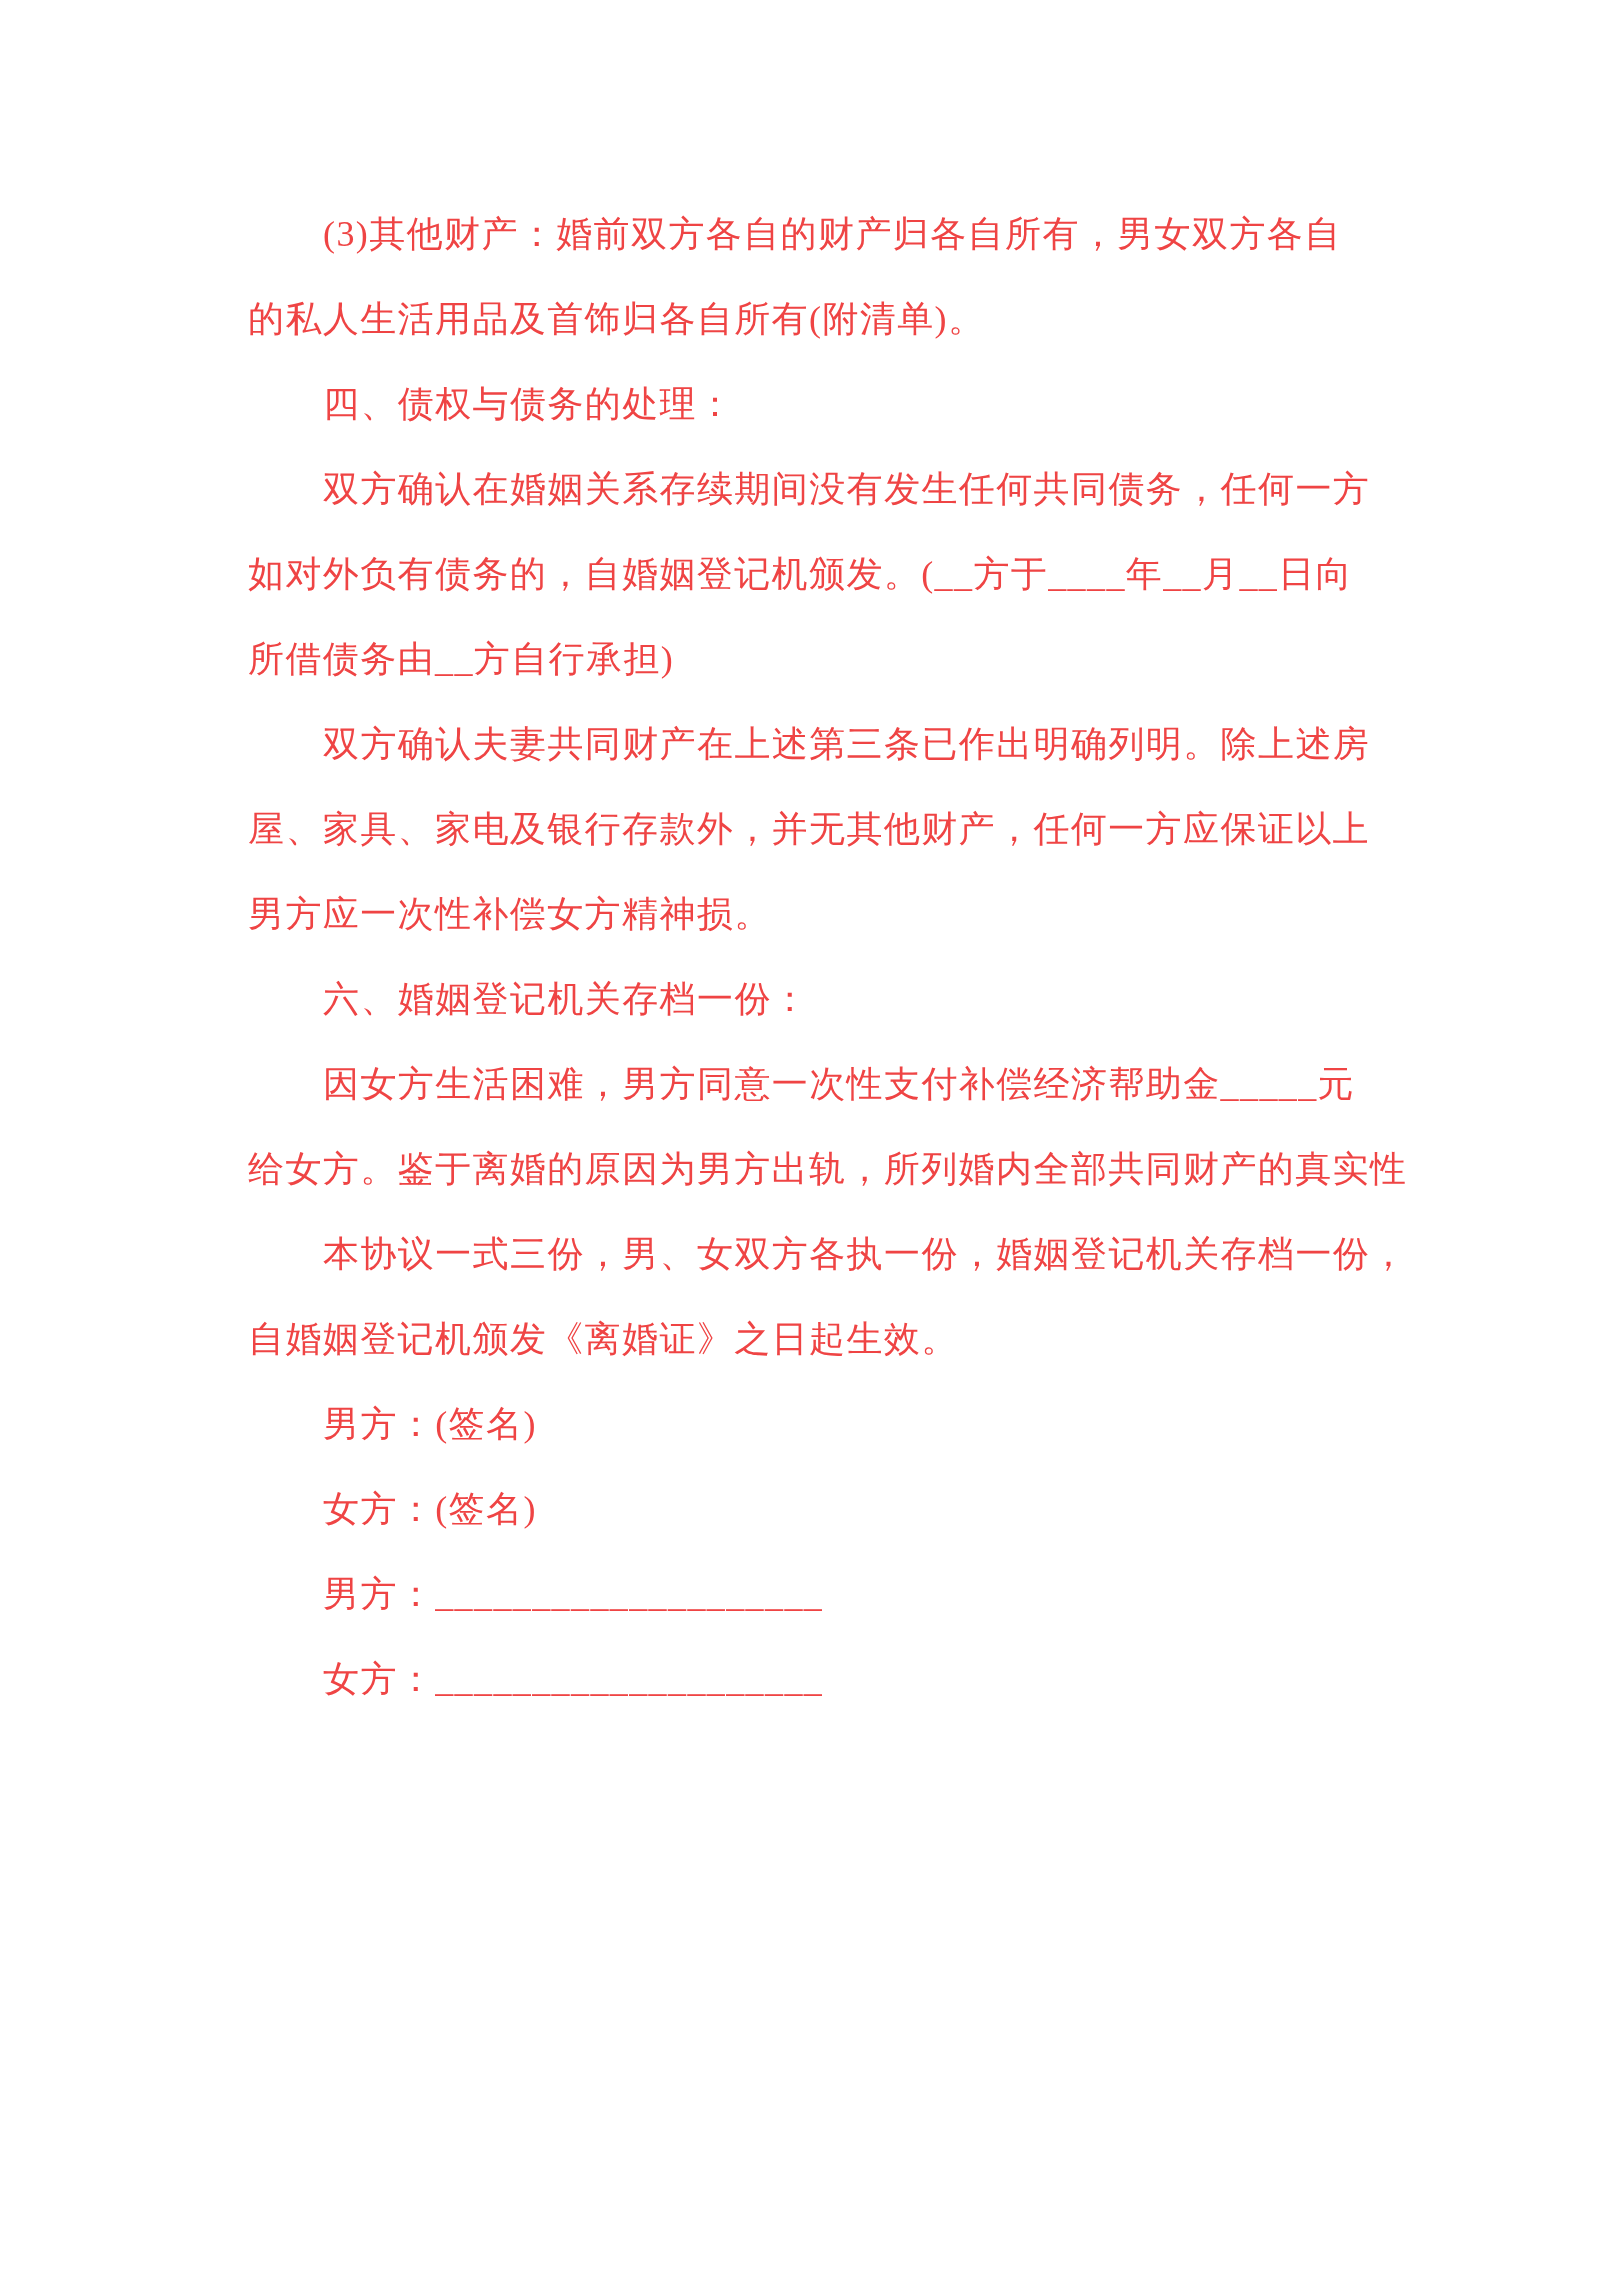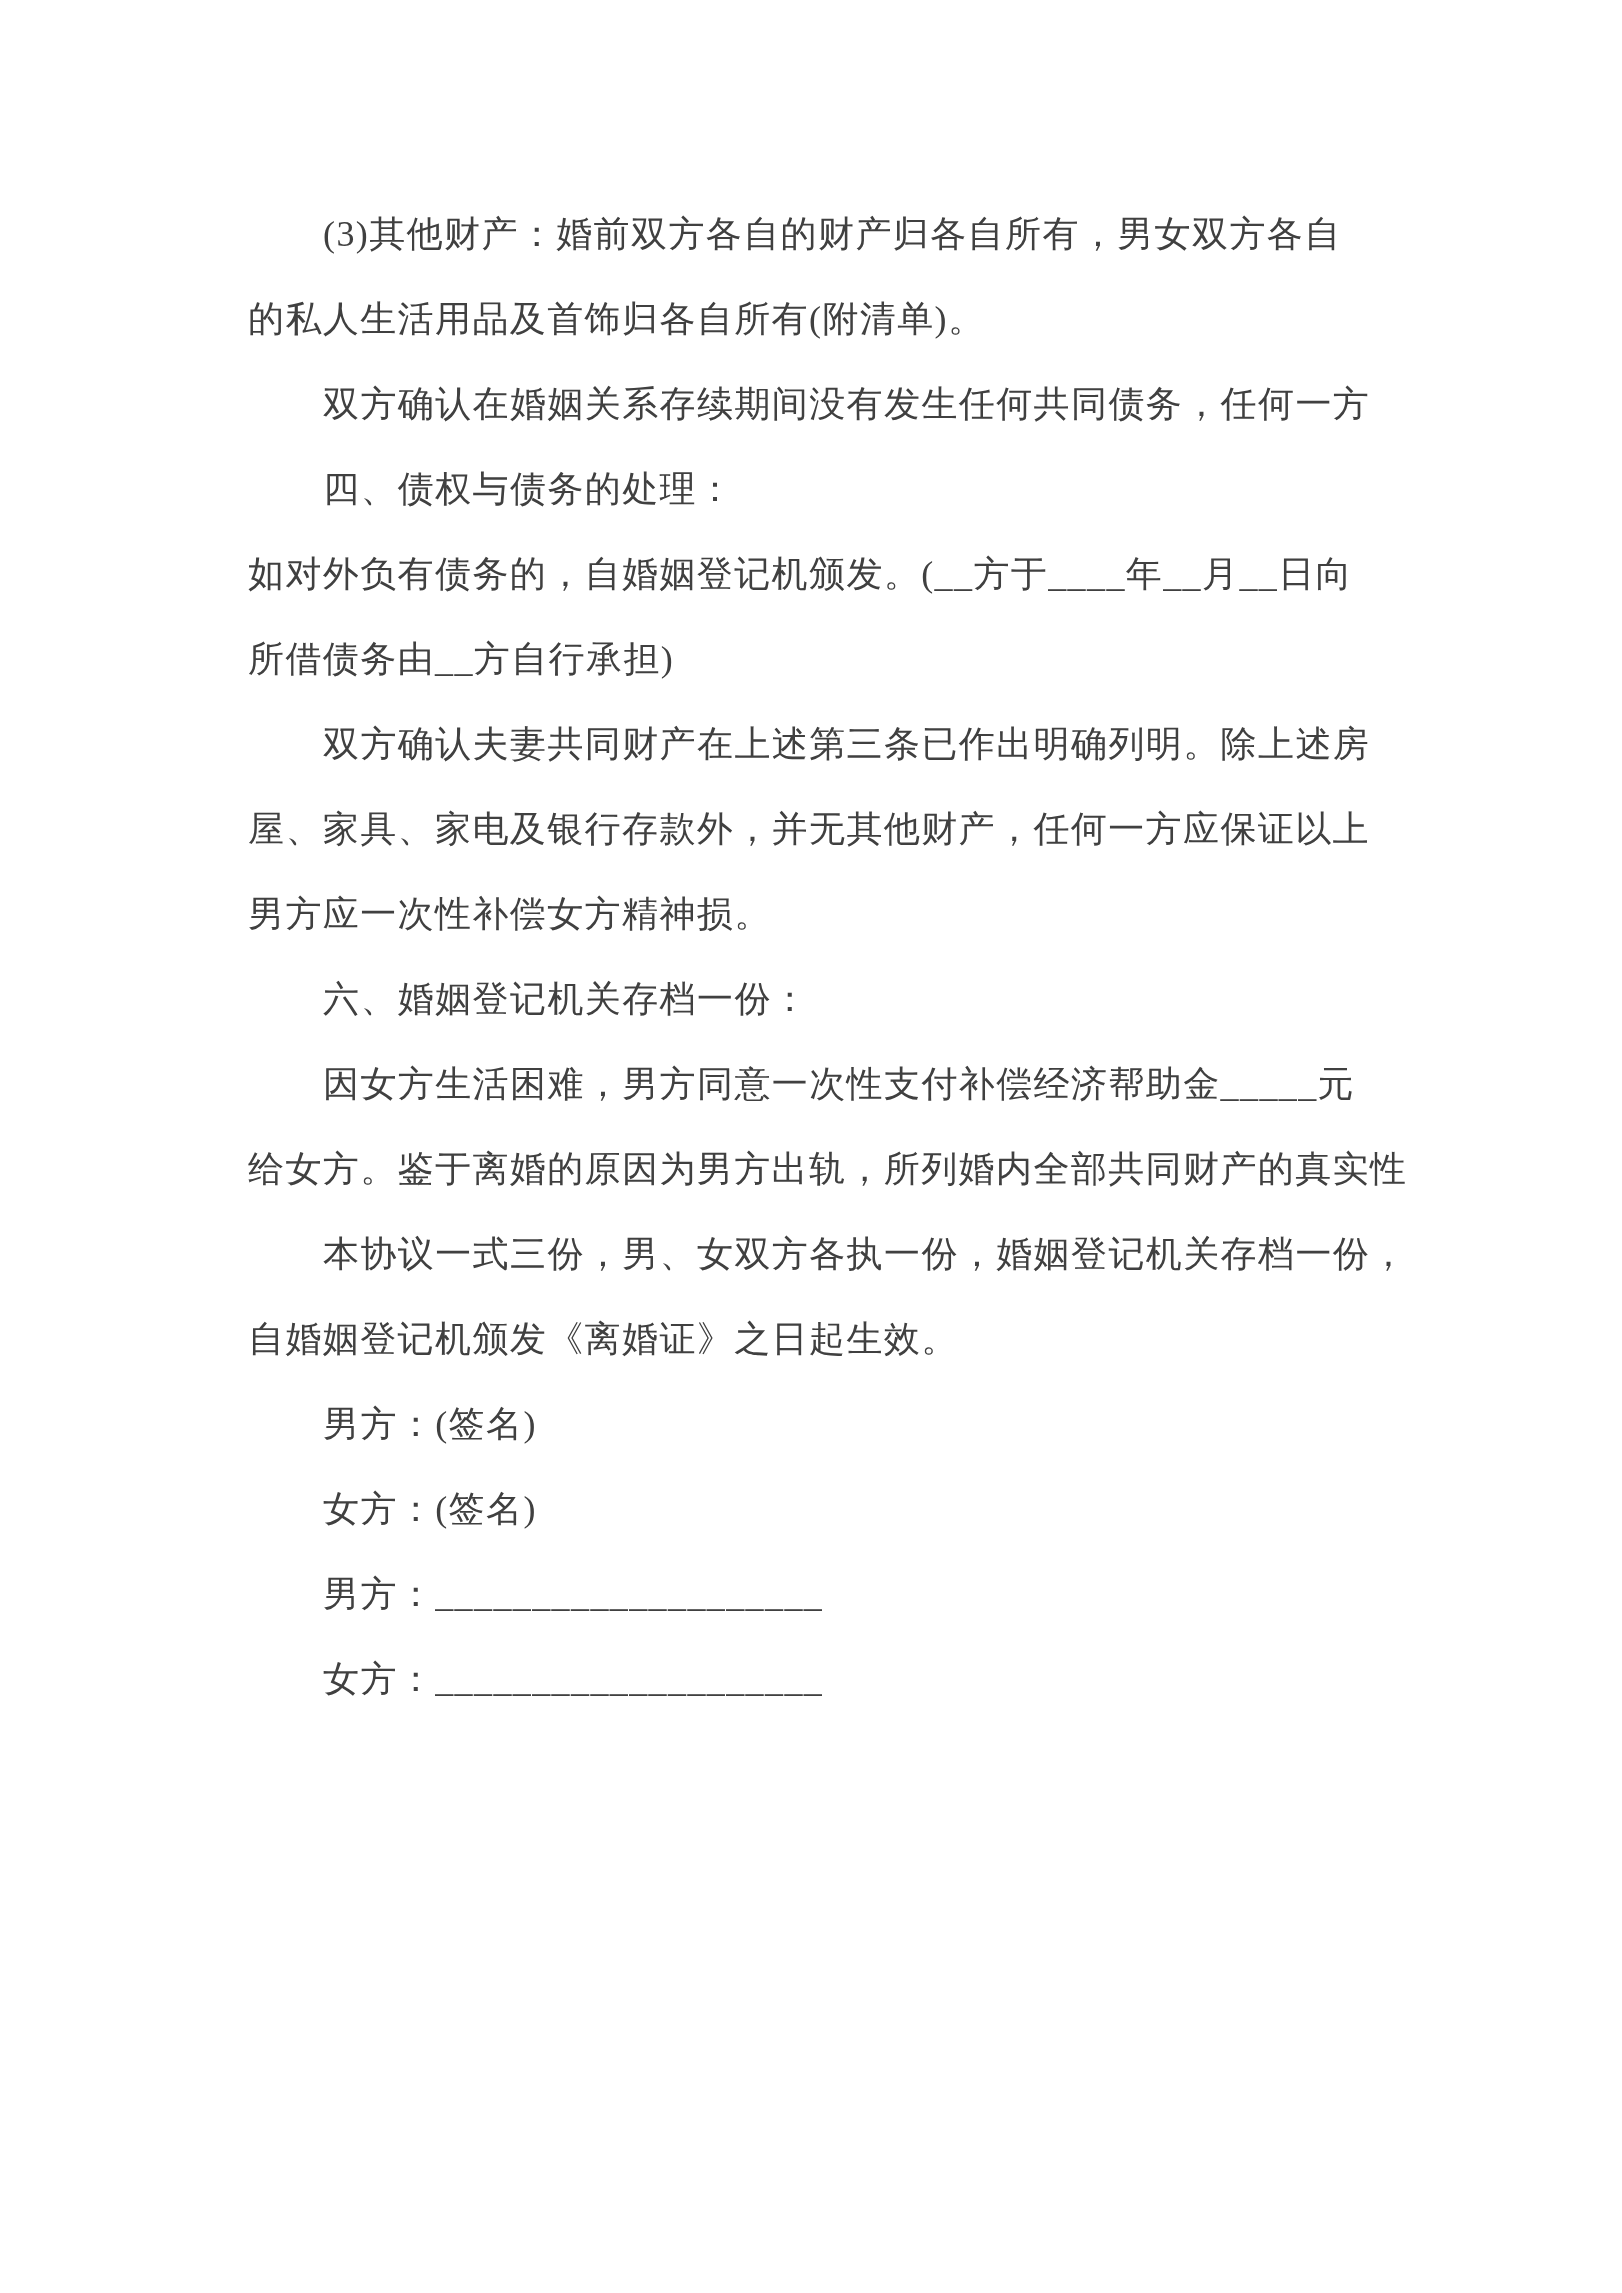--- a/index.html
+++ b/index.html
@@ -29,25 +29,25 @@
     height: 85px;
   }
   .line.indent {
     padding-left: 75px;
   }
 </style>
 </head>
 <body style="background: rgb(255, 255, 255);">
 
 <div class="doc-page">
-  <div class="doc-body" style="color: #404040;">
+  <div class="doc-body" style="color: #ef4444;">
       <div class="line indent">(3)其他财产：婚前双方各自的财产归各自所有，男女双方各自</div>
       <div class="line">的私人生活用品及首饰归各自所有(附清单)。</div>
+      <div class="line indent">四、债权与债务的处理：</div>
       <div class="line indent">双方确认在婚姻关系存续期间没有发生任何共同债务，任何一方</div>
-      <div class="line indent">四、债权与债务的处理：</div>
       <div class="line">如对外负有债务的，自婚姻登记机颁发。(__方于____年__月__日向</div>
       <div class="line">所借债务由__方自行承担)</div>
       <div class="line indent">双方确认夫妻共同财产在上述第三条已作出明确列明。除上述房</div>
       <div class="line">屋、家具、家电及银行存款外，并无其他财产，任何一方应保证以上</div>
       <div class="line">男方应一次性补偿女方精神损。</div>
       <div class="line indent">六、婚姻登记机关存档一份：</div>
       <div class="line indent">因女方生活困难，男方同意一次性支付补偿经济帮助金_____元</div>
       <div class="line">给女方。鉴于离婚的原因为男方出轨，所列婚内全部共同财产的真实性</div>
       <div class="line indent">本协议一式三份，男、女双方各执一份，婚姻登记机关存档一份，</div>
       <div class="line">自婚姻登记机颁发《离婚证》之日起生效。</div>

